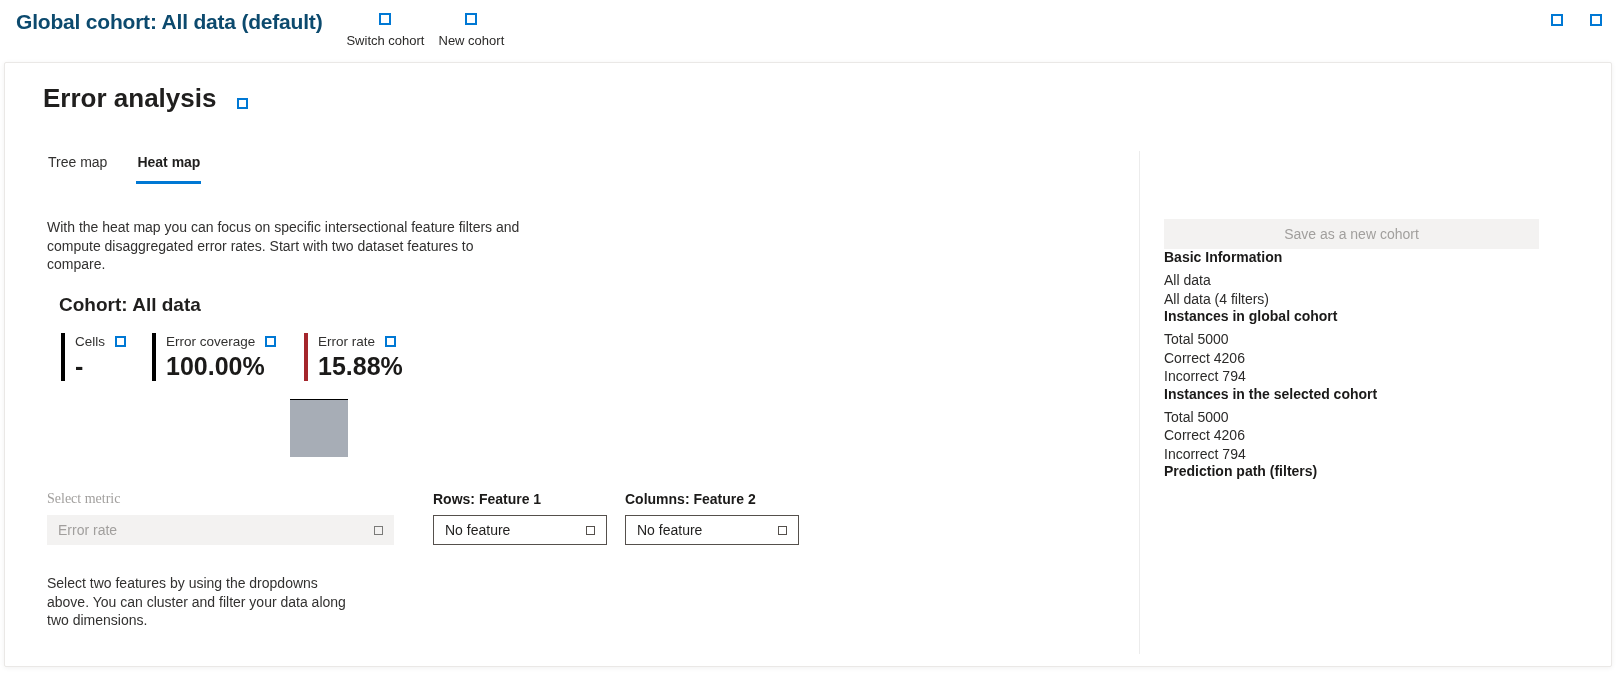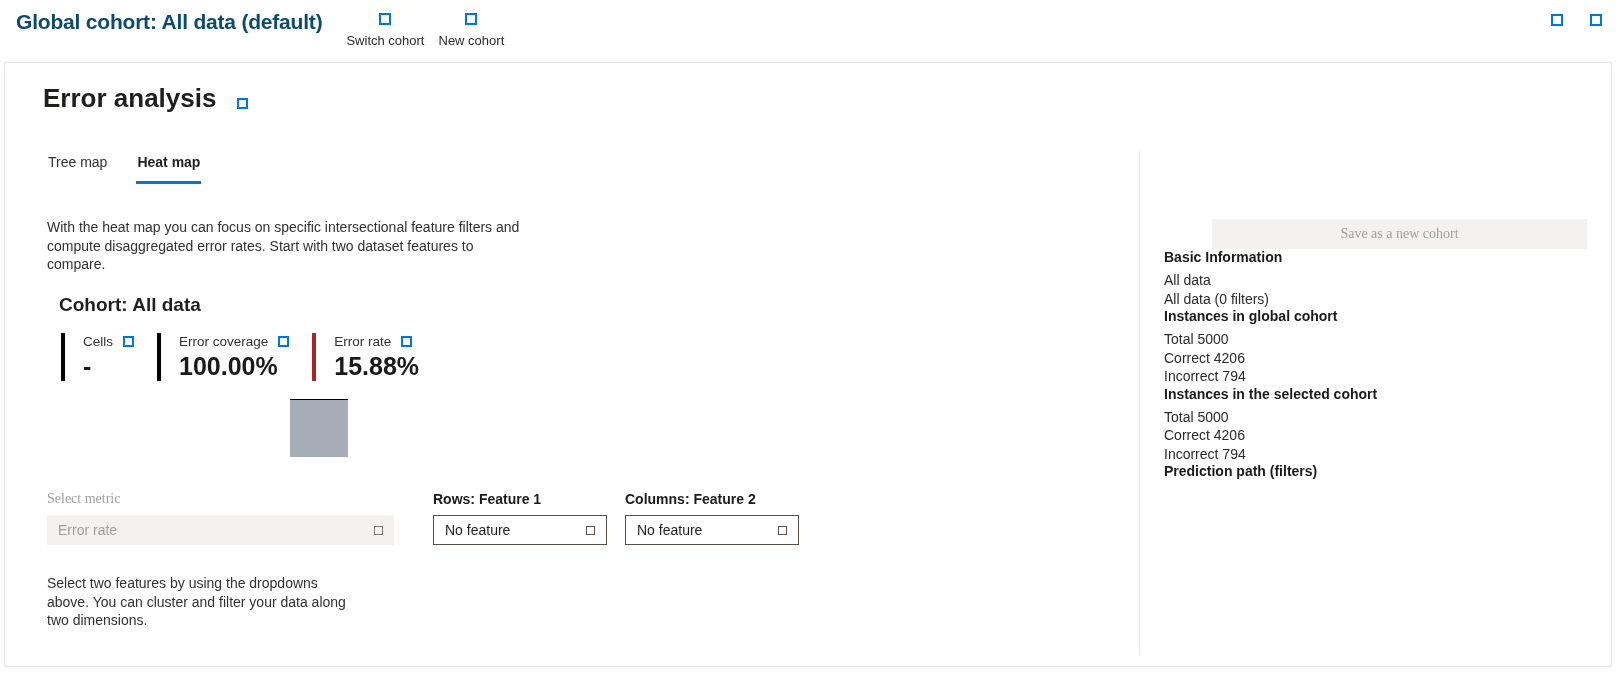--- a/index.html
+++ b/index.html
@@ -44,21 +44,21 @@
   .tab.active { font-weight:bold; color:#201f1e; border-bottom-color:#0078d4; }
 
   .description { position:absolute; left:42px; top:155px; width:482px; margin:0;
                  font-size:14px; line-height:18.5px; color:#323130; }
 
   .cohort-heading { position:absolute; left:54px; top:231px; margin:0;
                     font-size:19px; font-weight:600; color:#201f1e; }
 
   
   .metrics { position:absolute; left:56px; top:270px; display:flex; }
-  .metric { border-left:4px solid #000; padding:1px 0 2px 18px; margin-right:23px; }
+  .metric { border-left:4px solid #000; padding:1px 0 2px 10px; margin-right:23px; }
   .metric-label { display:flex; align-items:center; gap:10px; font-size:13.5px; color:#323130; }
   .metric-label .sq-blue-sm { cursor:pointer; }
   .metric-value { font-size:25px; font-weight:600; color:#1b1a19; margin-top:4px; line-height:26px; }
   .metric-cells    { min-width:68px; }
   .metric-coverage { min-width:129px; }
   .metric-rate     { min-width:92px; }
 
   .heatmap-cell { position:absolute; left:285px; top:336px; width:58px; height:58px;
                   border-top:1px solid #000; cursor:pointer; }
 
@@ -75,21 +75,21 @@
 
   .help-text { position:absolute; left:42px; top:511px; width:310px; margin:0;
                font-size:14px; line-height:18.5px; color:#323130; }
 
   .divider { position:absolute; left:1134px; top:88px; bottom:12px; width:1px; background:#ececec; }
 
   
   .side-panel { position:absolute; left:1135px; top:0; right:0; bottom:0;
                 padding:156px 72px 0 24px; }
   .save-btn { display:block; width:100%; height:30px; background:#f3f2f1; border:none;
-              color:#a19f9d; font-size:14px; font-family:Liberation Serif, serif; cursor:default;margin-left:48px; }
+              color:#a19f9d; font-size:14px; font-family:Liberation Sans, sans-serif; cursor:default; }
   .side-section { font-size:14px; color:#2b2a29; }
   .side-section h4 { margin:0 0 5px 0; font-size:14px; font-weight:bold; color:#1b1a19; line-height:17px; }
   .side-line { line-height:18.5px; }
 </style>
 </head>
 <body>
 
 <div class="header">
   <h1 class="page-title">Global cohort: All data (default)</h1>
 
@@ -175,21 +175,21 @@
 
   <div class="divider"></div>
 
   <div class="side-panel">
 
     <button class="save-btn">Save as a new cohort</button>
 
     <div class="side-section">
       <h4>Basic Information</h4>
       <div class="side-line">All data</div>
-      <div class="side-line">All data (0 filters)</div>
+      <div class="side-line">All data (4 filters)</div>
     </div>
 
     <div class="side-section">
       <h4>Instances in global cohort</h4>
       <div class="side-line">Total 5000</div>
       <div class="side-line">Correct 4206</div>
       <div class="side-line">Incorrect 794</div>
     </div>
 
     <div class="side-section">

